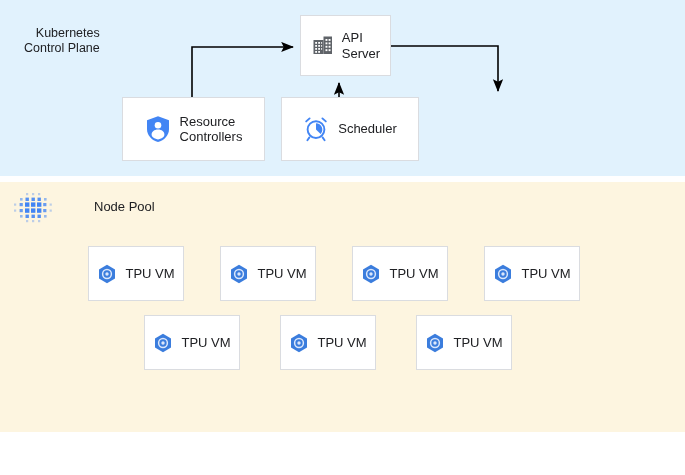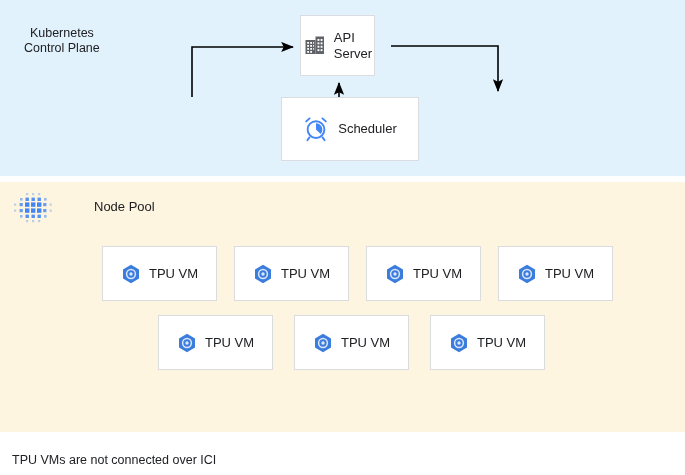--- a/index.html
+++ b/index.html
@@ -45,21 +45,21 @@
   .panel-label {
     position: absolute;
     font-size: 12.5px;
     line-height: 15px;
     color: #202124;
     white-space: pre-line;
   }
   .label-control-plane {
     left: 24px;
     top: 26px;
-    text-align: center;
+    text-align: right;
   }
   .label-node-pool {
     left: 62px;
     top: 199px;
     font-size: 13px;
     margin-left: 32px;
   }
 
   
   .nodepool-icon {
@@ -87,31 +87,30 @@
   }
   .box-label {
     font-size: 13px;
     line-height: 15.5px;
     color: #202124;
     white-space: pre-line;
     text-align: left;
   }
 
   
-  .box-api-server   { left: 300px; top: 15px;  width: 75px;  height: 61px; }
+  .box-api-server   { left: 300px; top: 15px;  width: 91px;  height: 61px; }
   .box-api-server .box-inner { gap: 7px; }
   .box-resource-controllers { left: 122px; top: 97px; width: 143px; height: 64px; }
   .box-scheduler    { left: 281px; top: 97px;  width: 138px; height: 64px; }
   .box-storage      { left: 440px; top: 97px;  width: 125px; height: 64px; }
 
   
   .box-tpu {
-    width: 115px;
+    width: 96px;
     height: 55px;
-    margin-left: 14px;
   }
   .box-tpu .box-inner { gap: 8px; }
   .tpu-r1-c1 { left: 88px;  top: 246px; }
   .tpu-r1-c2 { left: 220px; top: 246px; }
   .tpu-r1-c3 { left: 352px; top: 246px; }
   .tpu-r1-c4 { left: 484px; top: 246px; }
   .tpu-r2-c1 { left: 144px; top: 315px; }
   .tpu-r2-c2 { left: 280px; top: 315px; }
   .tpu-r2-c3 { left: 416px; top: 315px; }
 
@@ -246,20 +245,33 @@
             <rect x="14.5" y="15.2" width="1.9" height="1.9"></rect>
             <rect x="17.6" y="15.2" width="1.9" height="1.9"></rect>
           </g>
         </svg>
       </span>
       <span class="box-label">API
 Server</span>
     </div>
   </div>
 
+  <div class="box box-resource-controllers">
+    <div class="box-inner">
+      <span class="icon icon-shield">
+        <svg viewBox="0 0 26 28" width="26" height="28" aria-hidden="true">
+          <path d="M13 1.2 L24 5.2 V14 C24 20.6 19.2 25.3 13 27 C6.8 25.3 2 20.6 2 14 V5.2 Z" fill="#4285f4"></path>
+          <circle cx="13" cy="10.2" r="3.3" fill="#ffffff"></circle>
+          <path d="M13 14.6 C9.2 14.6 6.6 16.8 6.6 19.6 C6.6 21.6 8.2 23.4 13 24.6 C17.8 23.4 19.4 21.6 19.4 19.6 C19.4 16.8 16.8 14.6 13 14.6 Z" fill="#ffffff"></path>
+        </svg>
+      </span>
+      <span class="box-label">Resource
+Controllers</span>
+    </div>
+  </div>
 
   <div class="box box-scheduler">
     <div class="box-inner">
       <span class="icon icon-clock">
         <svg viewBox="0 0 26 26" width="26" height="26" aria-hidden="true">
           <g stroke="#4285f4" stroke-width="1.9" fill="none" stroke-linecap="round">
 
             <path d="M3.2 5.4 L6.6 2.4"></path>
             <path d="M22.8 5.4 L19.4 2.4"></path>
 
@@ -360,15 +372,14 @@
         <svg viewBox="0 0 20 20" width="20" height="20" aria-hidden="true">
           <path d="M10 0.8 L18 5.4 V14.6 L10 19.2 L2 14.6 V5.4 Z" fill="#3b7ddd"></path>
           <circle cx="10" cy="10" r="4.4" fill="none" stroke="#dbe7fb" stroke-width="1.5"></circle>
           <circle cx="10" cy="10" r="1.7" fill="#dbe7fb"></circle>
         </svg>
       </span>
       <span class="box-label">TPU VM</span>
     </div>
   </div>
 
-  <div class="footer-note">TPU VMs are not connected over ICI</div>
 
 </div>
 
 </body></html>

